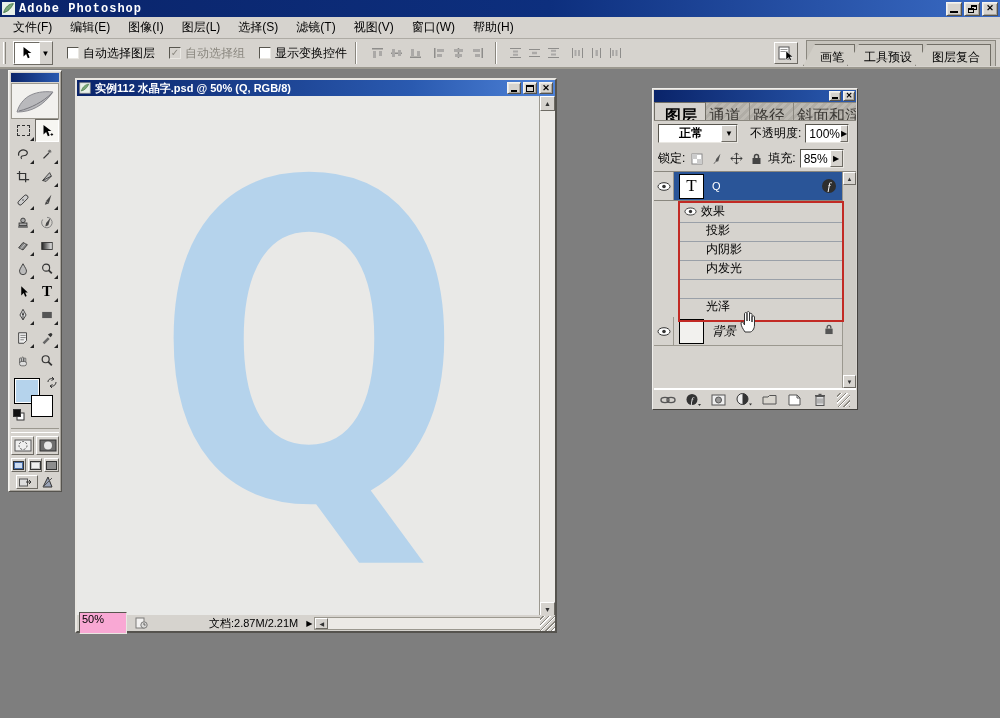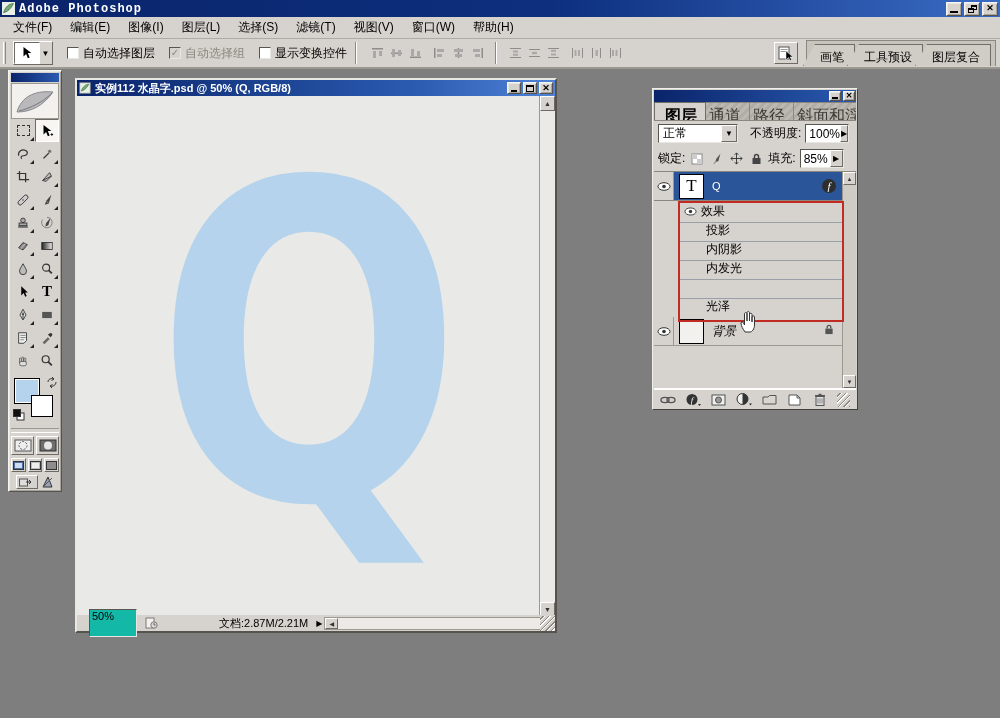--- a/index.html
+++ b/index.html
@@ -76,22 +76,22 @@
   .doctitle{height:16px;background:linear-gradient(90deg,#0a246a,#2a5ab0 70%,#4f83d8);display:flex;align-items:center;padding:0 2px;}
   .doctitle .t{color:#fff;font-size:11px;font-weight:bold;flex:1;margin-left:4px;white-space:nowrap;overflow:hidden;}
   .docbtn{width:14px;height:12px;background:#d6d3ce;margin-left:2px;display:flex;align-items:center;justify-content:center;}
   .canvas{position:absolute;left:0;top:16px;width:462px;height:521px;background:#e9e9e7;overflow:hidden;}
   .bigletter{position:absolute;left:232px;top:268px;transform:translate(-50%,-54%) scaleX(.82);
     font-family:"DejaVu Sans",sans-serif;font-weight:bold;font-size:440px;color:#b5d3ec;line-height:1;}
   .vscroll{position:absolute;right:0;top:16px;width:16px;height:521px;background:#eceae6;
     border-left:1px solid #9b988f;}
   .sbtn{position:absolute;left:0;width:15px;height:15px;background:#d6d3ce;display:flex;align-items:center;justify-content:center;font-size:7px;color:#333;}
   .statusbar{position:absolute;left:0;bottom:0;width:478px;height:16px;background:#d6d3ce;display:flex;align-items:center;}
-  .zoomfield{width:48px;height:28px;background:#14b8a6;border:1px solid;border-color:#58564f #e9e7e2 #e9e7e2 #58564f;
-    font-size:11px;padding:0 2px;margin-left:12px;}
+  .zoomfield{width:48px;height:22px;background:#f9a8d4;border:1px solid;border-color:#58564f #e9e7e2 #e9e7e2 #58564f;
+    font-size:11px;padding:0 2px;margin-left:2px;}
   .statico{width:14px;height:12px;margin-left:8px;opacity:.7;}
   .docinfo{margin-left:60px;font-size:11px;}
   .statarrow{margin-left:8px;font-size:8px;}
   .hscrollmini{flex:1;height:13px;background:#eceae6;border:1px solid #9b988f;margin:0 2px;display:flex;align-items:center;}
   .hbtn{width:13px;height:11px;background:#d6d3ce;display:flex;align-items:center;justify-content:center;font-size:6px;color:#333;}
   .rgrip{position:absolute;right:0;bottom:0;width:15px;height:15px;
     background:repeating-linear-gradient(135deg,#d6d3ce 0 2px,#8a877f 2px 3px,#fff 3px 4px);}
 
   
   .palette{position:absolute;left:652px;top:88px;width:206px;height:322px;background:#d6d3ce;
@@ -101,21 +101,21 @@
   .palbtn .m{width:6px;height:2px;background:#000;margin-top:4px;}
   .tabsrow{position:relative;height:19px;display:flex;align-items:flex-end;overflow:hidden;border-bottom:1px solid #8a877f;}
   .tab{height:18px;padding:3px 8px 0 12px;white-space:nowrap;clip-path:polygon(9px 0,100% 0,100% 100%,0 100%);font-size:16px;}
   .tab.active{background:#d6d3ce;border:1px solid #716e66;border-bottom:none;z-index:9;font-weight:bold;padding-left:10px;clip-path:none;}
   .tab.dim{background:repeating-linear-gradient(135deg,#bcb9b2 0 3px,#b0ada6 3px 6px);border:1px solid #8a877f;border-bottom:none;margin-left:-10px;color:#3c3a36;}
   .palmenu{position:absolute;right:2px;top:4px;width:13px;height:13px;border-radius:50%;background:#d6d3ce;
     border:1px solid #555;display:flex;align-items:center;justify-content:center;font-size:7px;}
   .palrow{display:flex;align-items:center;height:25px;padding:0 4px;gap:4px;}
   .blendsel{width:80px;height:19px;background:#fff;border:1px solid;border-color:#58564f #e9e7e2 #e9e7e2 #58564f;
     display:flex;align-items:center;}
-  .blendsel .v{flex:1;padding-left:4px;}
+  .blendsel .v{flex:1;padding-left:20px;font-weight:bold;}
   .ddbtn{width:16px;height:17px;background:#d6d3ce;display:flex;align-items:center;justify-content:center;font-size:8px;}
   .pctfield{width:44px;height:19px;background:#fff;border:1px solid;border-color:#58564f #e9e7e2 #e9e7e2 #58564f;
     display:flex;align-items:center;}
   .pctfield .v{flex:1;padding-left:3px;}
   .arbtn{width:13px;height:17px;background:#d6d3ce;display:flex;align-items:center;justify-content:center;font-size:8px;}
   .lockicons{display:flex;gap:5px;align-items:center;}
   .lockico{width:15px;height:14px;display:flex;align-items:center;justify-content:center;}
   .layerlist{position:relative;height:218px;border-top:1px solid #8a877f;border-bottom:1px solid #fff;background:#d6d3ce;overflow:hidden;}
   .lscroll{position:absolute;right:0;top:0;width:14px;height:100%;background:#cfccc6;border-left:1px solid #9b988f;}
   .lrow{position:absolute;left:0;width:190px;display:flex;align-items:center;}

